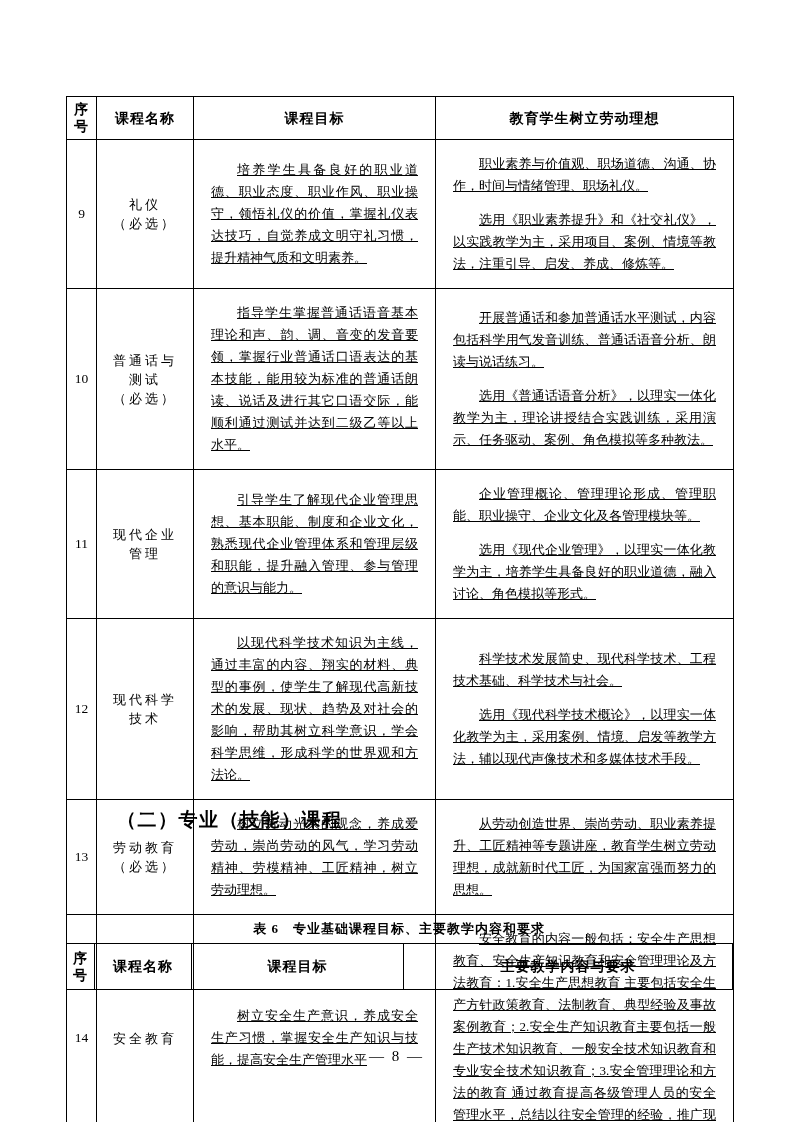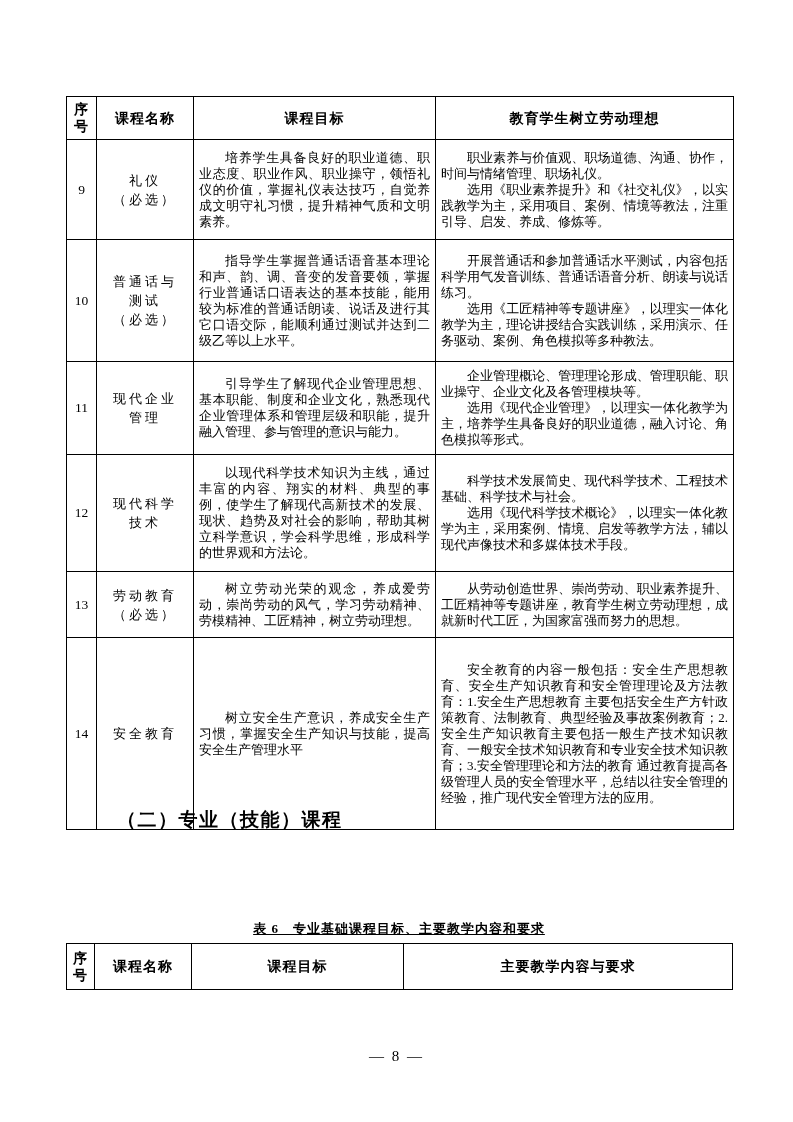--- a/index.html
+++ b/index.html
@@ -28,36 +28,36 @@
     text-align:center; vertical-align:middle;
     font-size:13.5px; padding:1px;
   }
   td.name {
     text-align:center; vertical-align:middle;
     font-size:13px; line-height:19px;
     white-space:pre-line; letter-spacing:3px; padding:2px 8px;
   }
   td.goal, td.cont { vertical-align:middle; padding:1px 5px; }
   .para {
-    margin:0; font-size:13px; line-height:16px;
-    text-align:justify; text-indent:2em;
+    margin:12px; font-size:13px; line-height:22px;
+    text-align:justify; text-indent:2em;text-decoration:underline;
   }
 
   
   .sec-heading {
     position:absolute; left:117px; top:807px;
     font-size:19px; font-weight:bold; letter-spacing:1.5px;
   }
   .sec-para {
     position:absolute; left:104px; top:879px;
     font-size:16px; letter-spacing:2.6px; white-space:nowrap;
   }
   .tbl-caption {
     position:absolute; left:66px; top:920px; width:666px;
-    text-align:center; font-size:13px; font-weight:bold; letter-spacing:1px;text-decoration:underline;
+    text-align:center; font-size:13px; font-weight:bold; letter-spacing:1px;
   }
 
   
   .page-num {
     position:absolute; left:0; top:1048px; width:100%;
     text-align:center; font-size:15px; letter-spacing:2px;
   }
 </style>
 </head>
 <body>
@@ -97,21 +97,21 @@
       <tr style="height:122px">
         <td class="no">10</td>
         <td class="name">普通话与
 测试
 （必选）</td>
         <td class="goal">
               <p class="para">指导学生掌握普通话语音基本理论和声、韵、调、音变的发音要领，掌握行业普通话口语表达的基本技能，能用较为标准的普通话朗读、说话及进行其它口语交际，能顺利通过测试并达到二级乙等以上水平。</p>
             </td>
         <td class="cont">
           <p class="para">开展普通话和参加普通话水平测试，内容包括科学用气发音训练、普通话语音分析、朗读与说话练习。</p>
-          <p class="para">选用《工匠精神等专题讲座》，以理实一体化教学为主，理论讲授结合实践训练，采用演示、任务驱动、案例、角色模拟等多种教法。</p>
+          <p class="para">选用《普通话语音分析》，以理实一体化教学为主，理论讲授结合实践训练，采用演示、任务驱动、案例、角色模拟等多种教法。</p>
         </td>
       </tr>
 
       <tr style="height:93px">
         <td class="no">11</td>
         <td class="name">现代企业
 管理</td>
         <td class="goal">
               <p class="para">引导学生了解现代企业管理思想、基本职能、制度和企业文化，熟悉现代企业管理体系和管理层级和职能，提升融入管理、参与管理的意识与能力。</p>
             </td>

